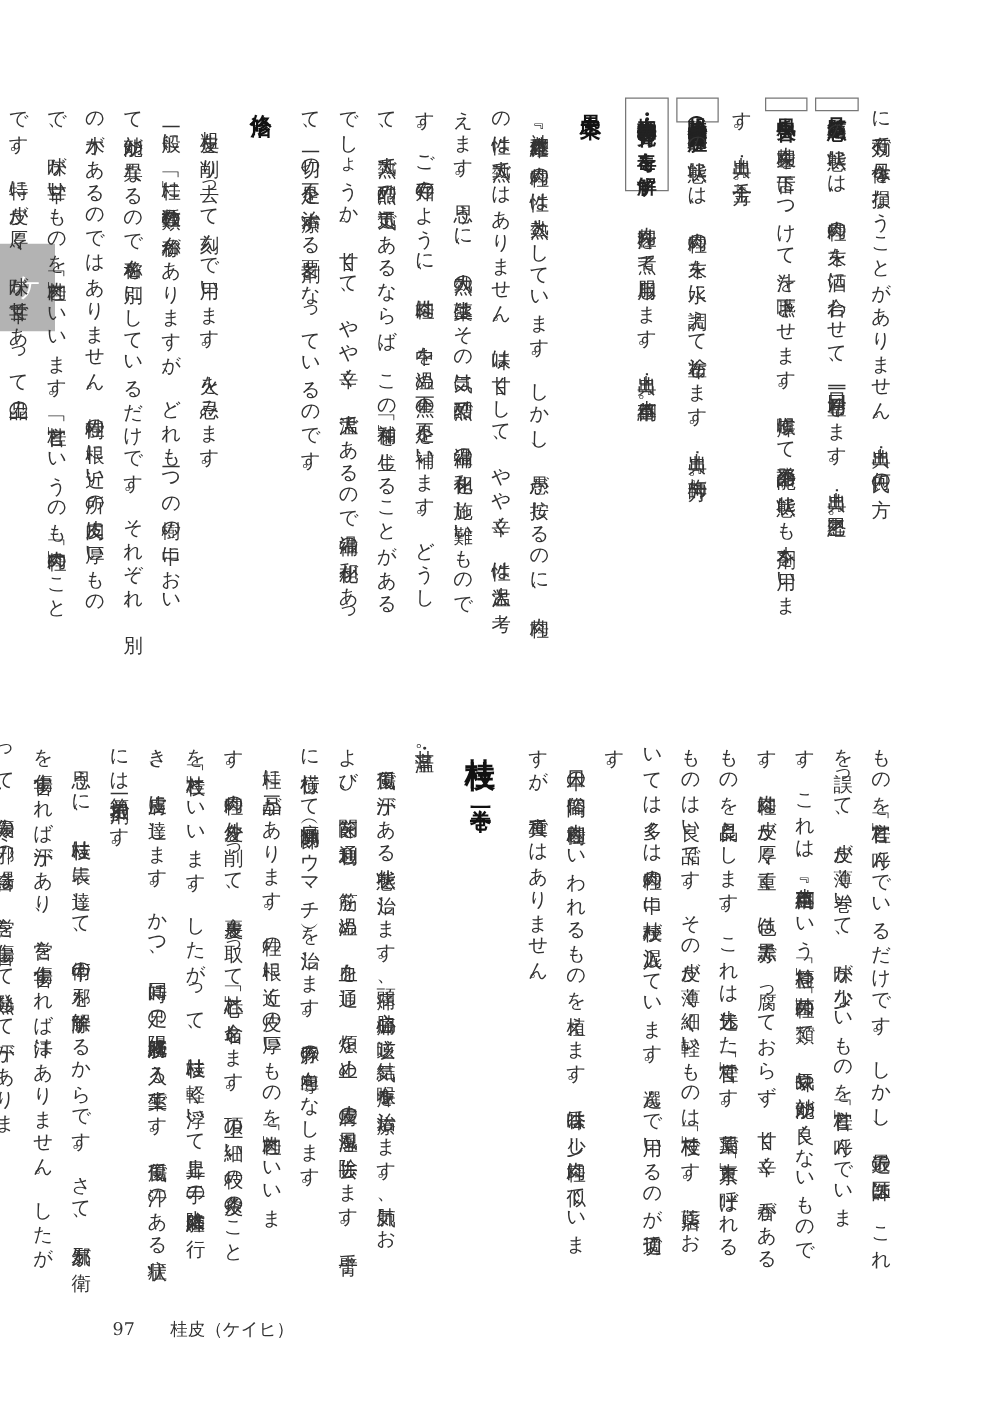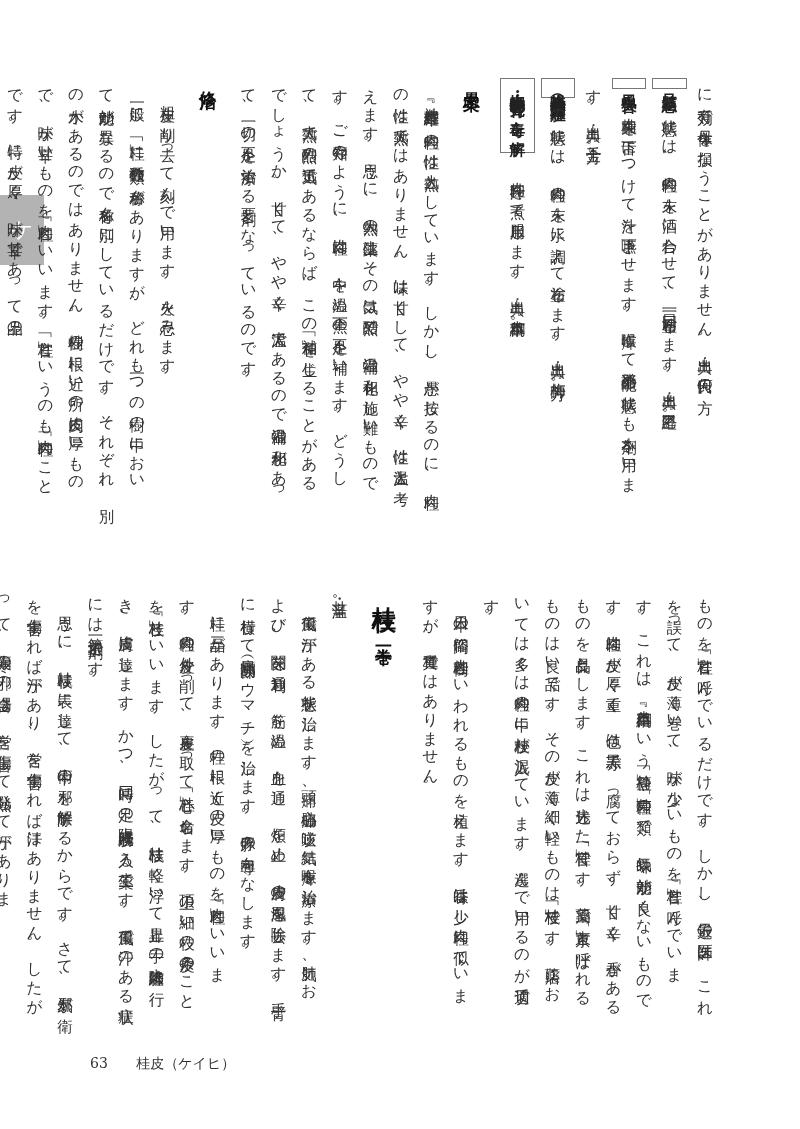--- a/index.html
+++ b/index.html
@@ -45,15 +45,15 @@
   <p class="para indent">日本の俗間に肉桂樹といわれるものを植えます。香味は少し肉桂に似ていますが、真種ではありません。</p>
 
   <div class="heading-big"><span>桂枝</span>　<span class="vol">巻十一</span></div>
   <p class="para">甘辛・温。</p>
   <p class="para indent">傷風で汗がある状態を治します。頭痛、心脇痛、咳逆、結気、喉痺を治療します。肺気、および、関節を通利し、筋を温め、血を通し、煩を止め、皮膚の風湿を除去します。手臂に横行して痛風（関節リウマチ）を治します。奔豚の向導をなします。</p>
   <p class="para indent">桂に三品があります。桂の根に近く皮の厚いものを「肉桂」といいます。肉桂の外皮を削って、裏皮を取って「桂心」と命名します。頂上の細い枝の条皮のことを「桂枝」といいます。したがって、桂枝は軽く浮いて上昇し手の太陰肺経に行き、皮膚に達します。かつ、同時に足の太陽膀胱経に入る生薬です。傷風で汗のある症状には第一選択剤です。</p>
   <p class="para indent">思うに、桂枝は表に達して、衛中の邪を解除するからです。さて、邪気が衛を傷害すれば汗があり、営を傷害すれば汗はありません。したがって、傷寒の邪の場合は、営を傷害して発熱して汗がありま</p>
 </div>
 
 <div class="footer">
-  <span class="pno">63</span>
+  <span class="pno">97</span>
   <span>桂皮（ケイヒ）</span>
 </div>
 
 </body></html>

